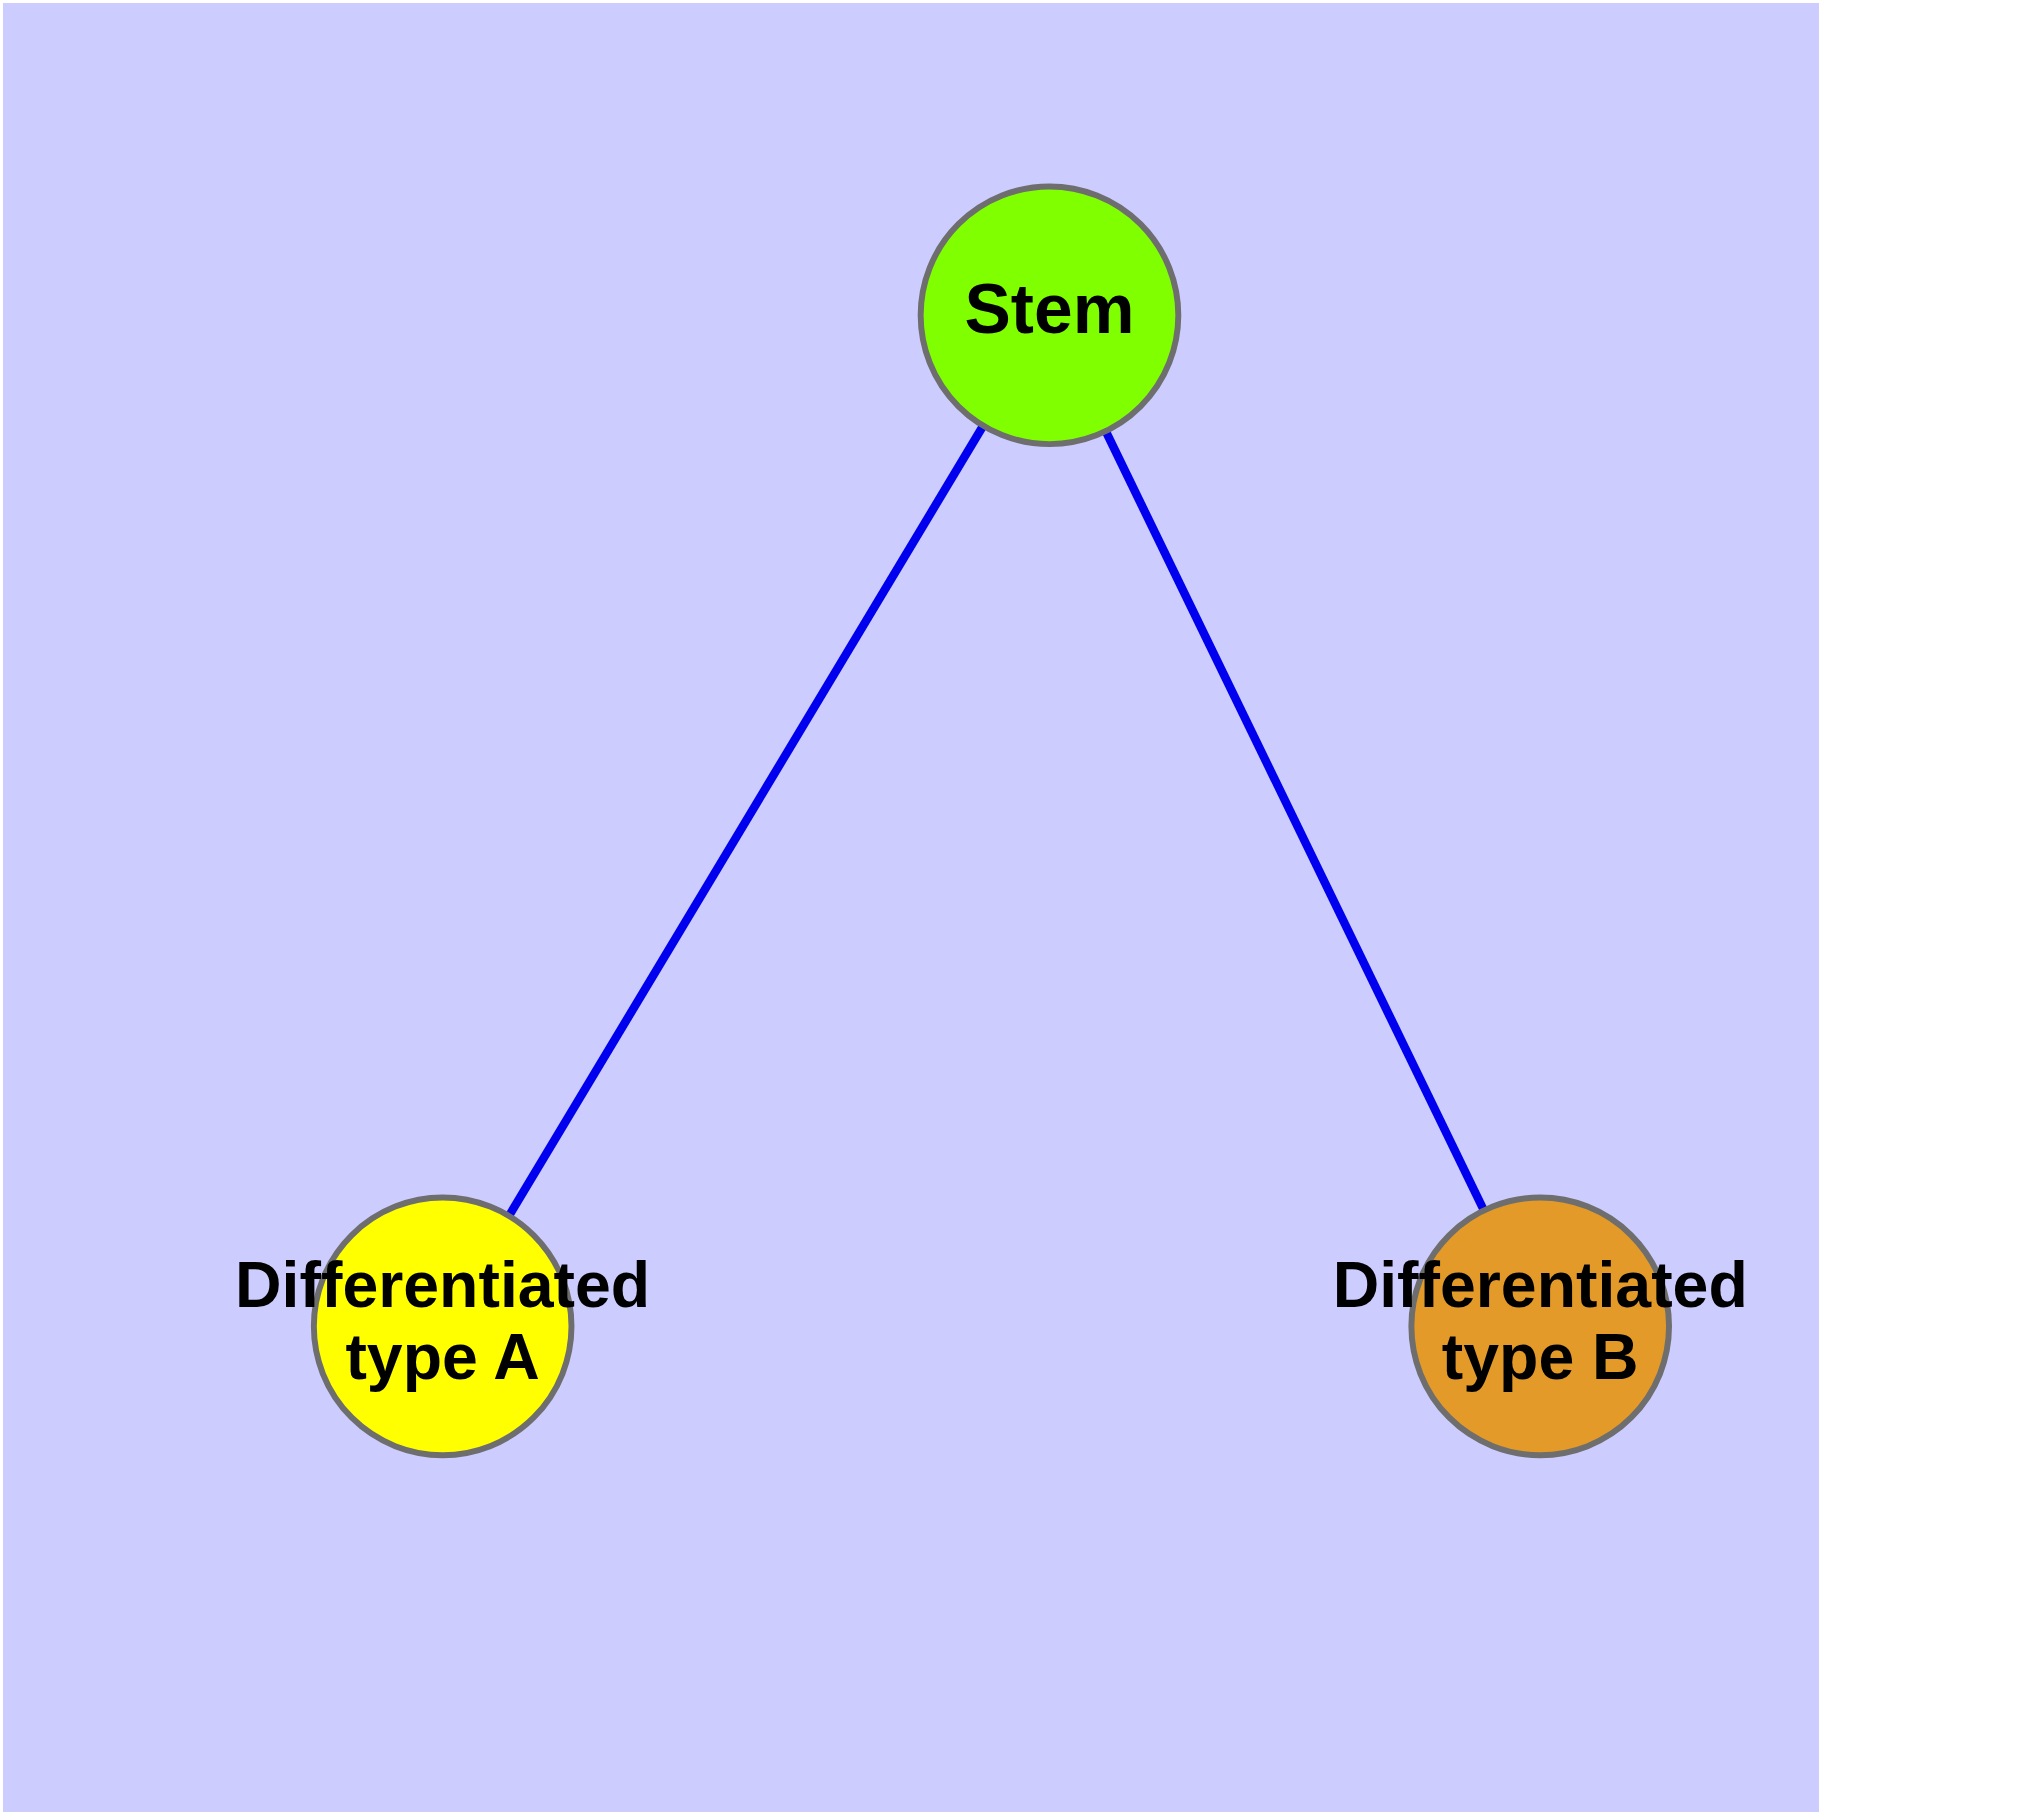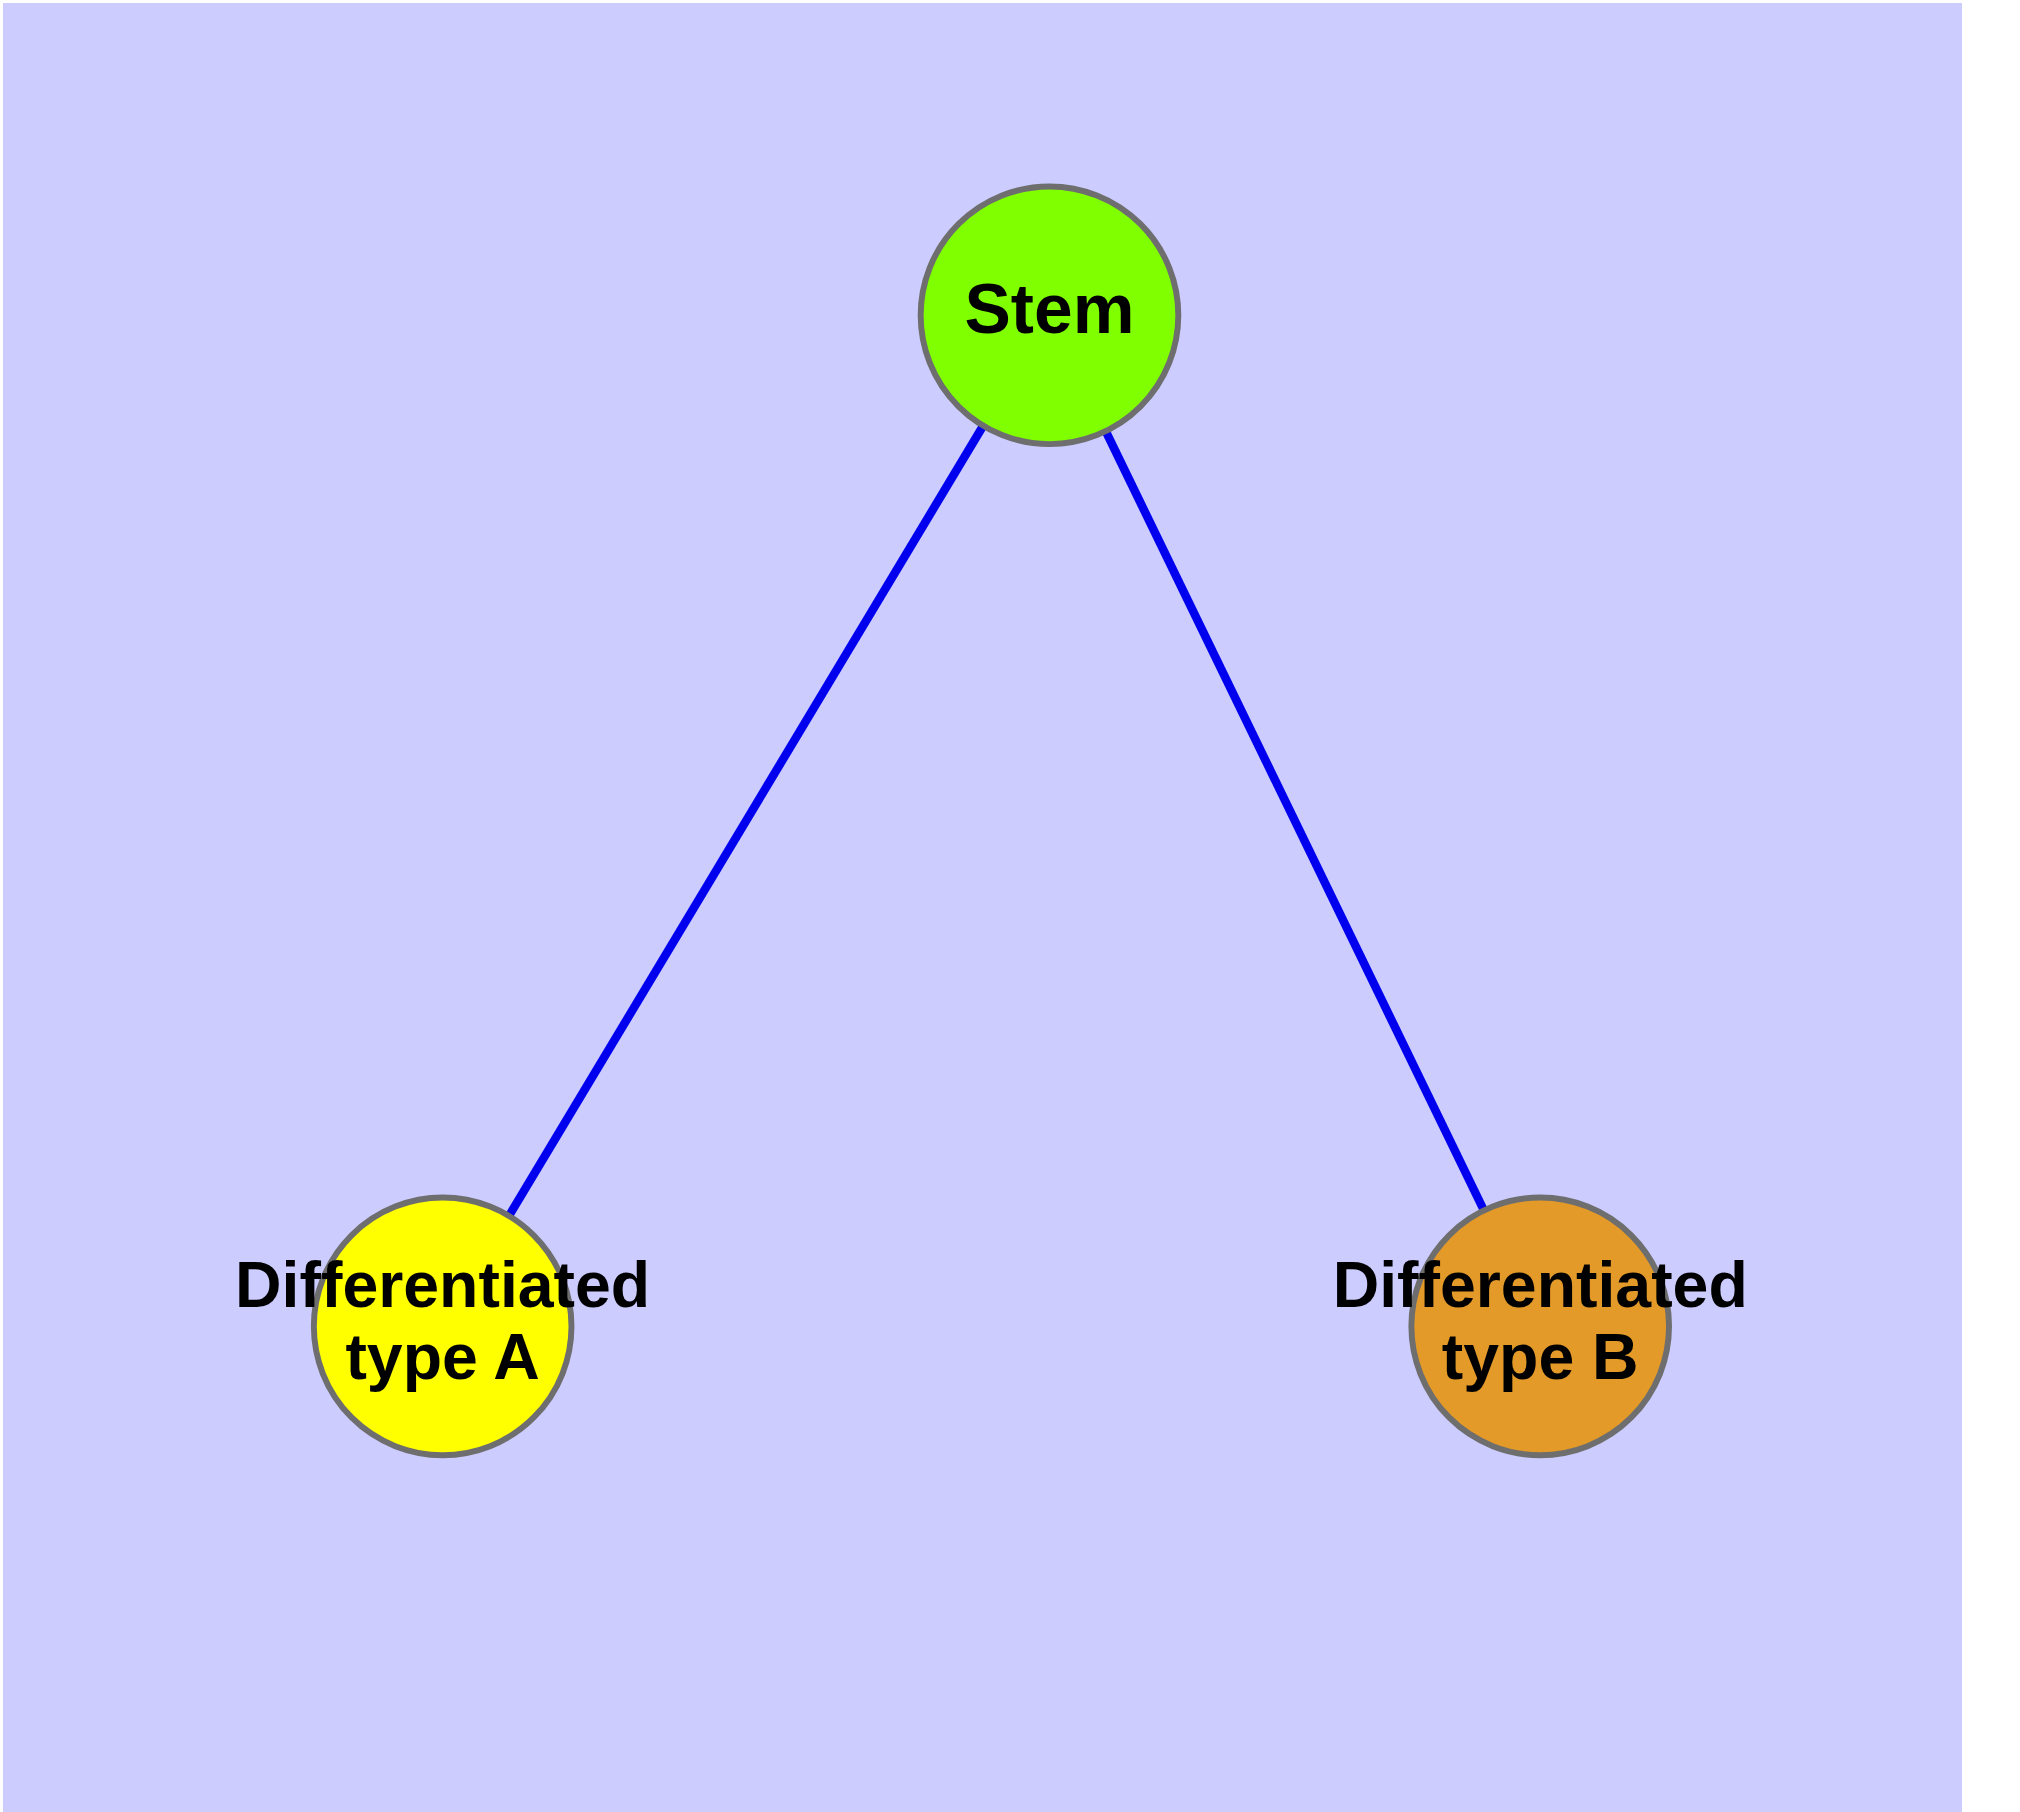--- a/index.html
+++ b/index.html
@@ -6,21 +6,21 @@
   html, body {
     margin: 0;
     padding: 0;
     background: #ffffff;
   }
   body {
     font-family: "Liberation Sans", sans-serif;
   }
   #canvas {
     position: relative;
-    width: 1962px;
+    width: 1819px;
     height: 1812px;
     overflow: hidden;
     background: #ffffff;
   }
   #plot-area {
     position: absolute;
     left: 2.5px;
     top: 2.5px;
     width: 2018px;
     height: 1810px;

